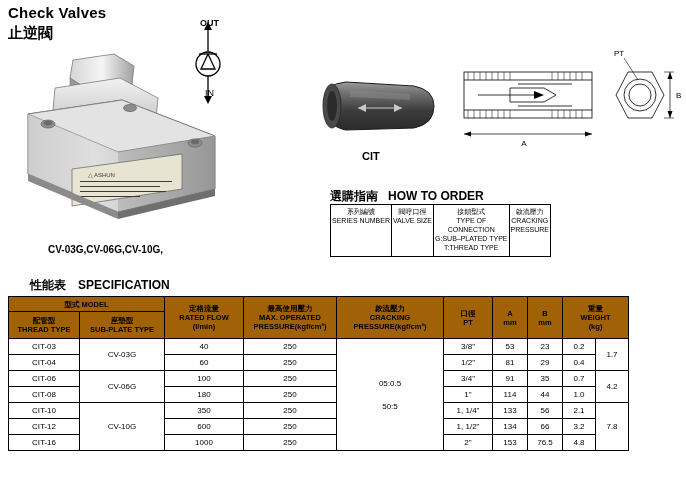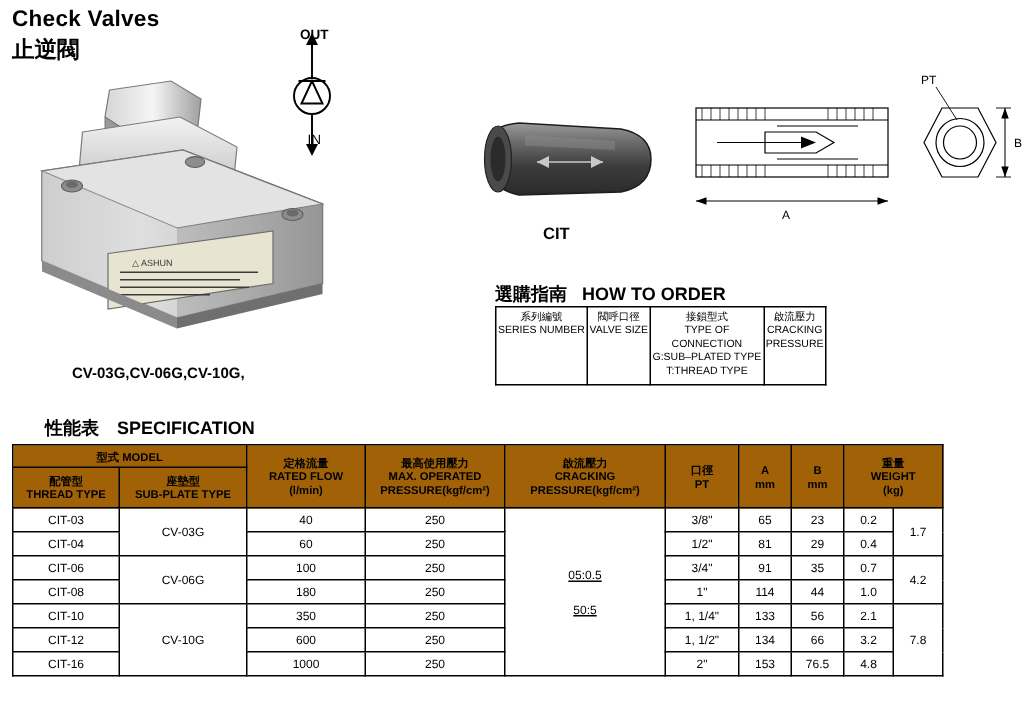--- a/index.html
+++ b/index.html
@@ -41,21 +41,21 @@
   #order-table tr.desc td{font-size:7px;line-height:9px;padding:2px 1px 4px 1px;height:42px;}
 
   
   #spec-head{left:30px;top:277px;font-size:12px;font-weight:bold;}
   #spec-head .cn{margin-right:12px;margin-top:20px;}
   #spec-table{left:8px;top:296px;border-collapse:collapse;}
   #spec-table td,#spec-table th{border:1px solid #000;text-align:center;font-size:8px;padding:0;}
   #spec-table thead td{background:#a16207;font-size:7.5px;line-height:9px;font-weight:bold;}
   #spec-table tbody td{height:15px;}
   .grp-head{background:#d8d8d8;}
-  .crack-cell{font-size:9px;text-decoration:underline;}
+  .crack-cell{font-size:9px;}
 </style>
 </head>
 <body>
 
 <div class="abs" id="title-en">Check Valves</div>
 <div class="abs" id="title-cn">止逆閥</div>
 
 <div class="abs" id="valve-photo">
   <svg width="225" height="190" viewBox="0 0 225 190">
     <defs>
@@ -307,21 +307,21 @@
       <td>CIT-03</td>
       <td rowspan="2">CV-03G</td>
       <td>40</td>
       <td>250</td>
       <td rowspan="7" class="crack-cell">
         <div>05:0.5</div>
         <div style="height:14px"></div>
         <div>50:5</div>
       </td>
       <td>3/8"</td>
-      <td>65</td>
+      <td>53</td>
       <td>23</td>
       <td style="width:32px">0.2</td>
       <td rowspan="2" style="width:32px">1.7</td>
     </tr>
     <tr>
       <td>CIT-04</td>
       <td>60</td>
       <td>250</td>
       <td>1/2"</td>
       <td>81</td>

